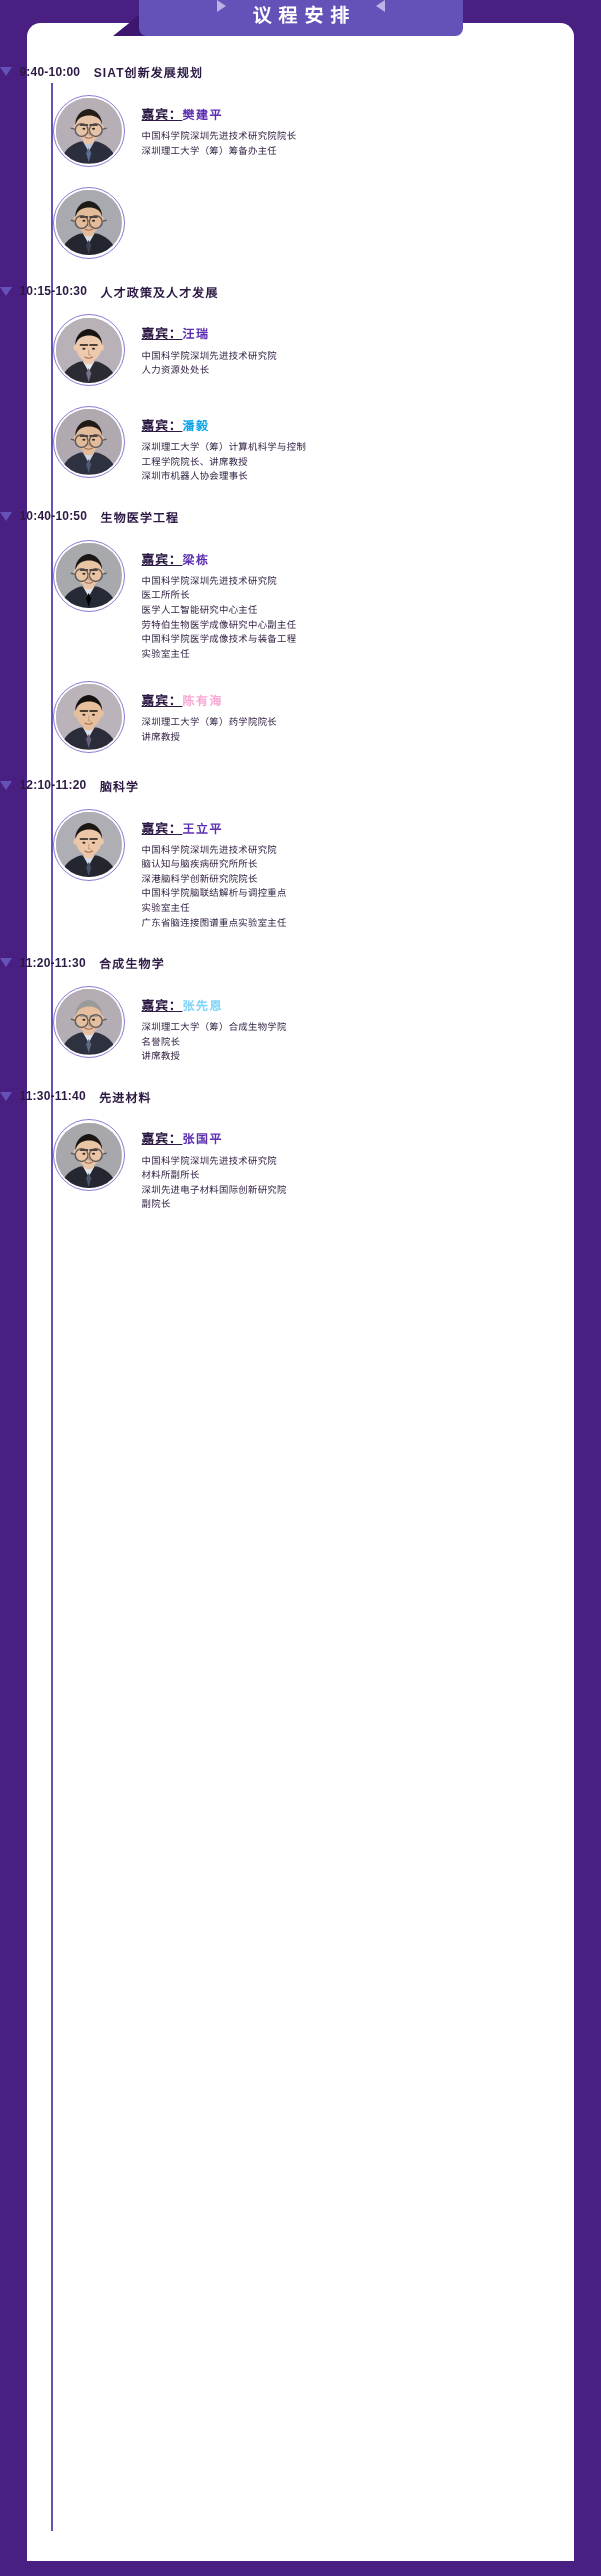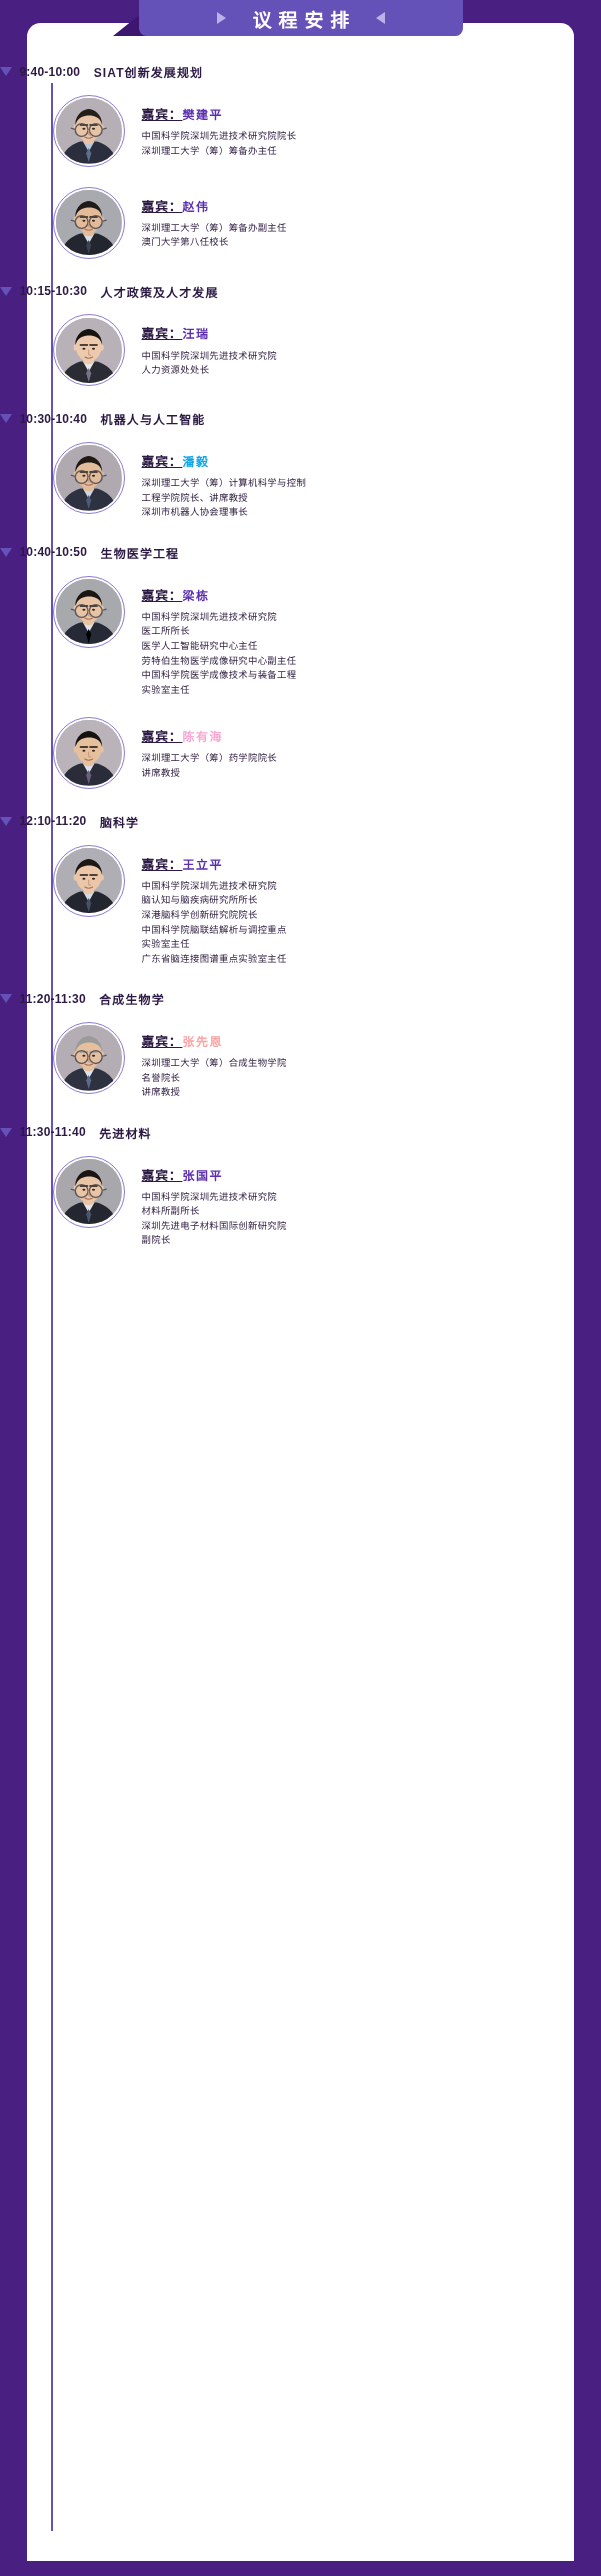--- a/index.html
+++ b/index.html
@@ -51,21 +51,20 @@
   
   .title-tab {
     position: absolute;
     left: 139px;
     top: 0;
     width: 324px;
     height: 36px;
     background: #6452b8;
     border-radius: 0 0 7.5px 7.5px;
     display: flex;
-    align-items: center;
     justify-content: center;
     gap: 19.6px;
   }
 
   .tri {
     width: 0; height: 0;
     border-top: 6.8px solid transparent;
     border-bottom: 6.8px solid transparent;
   }
   .tri-right { border-left: 9.8px solid #bcb2e8; }
@@ -308,29 +307,20 @@
         <line x1="50" y1="50" x2="52" y2="50"></line>
         <line x1="30" y1="49" x2="23" y2="47"></line>
         <line x1="72" y1="49" x2="79" y2="47"></line>
       </g>
 
     <path d="M51 50 v7 l3 1" stroke="#c79c7c" stroke-width="1.6" fill="none" stroke-linecap="round"></path>
     <path d="M45 61 q6 3.5 12 0" stroke="#a9705c" stroke-width="1.8" fill="none" stroke-linecap="round"></path>
   </svg>
             </div>
       </div>
-      <div class="speaker-info">
-        <div class="guest-line">
-          <span class="guest-label">嘉宾：</span><span class="guest-name" style="color: rgb(91, 47, 176);">赵伟</span>
-        </div>
-        <div class="bio">
-              <div class="bio-line">深圳理工大学（筹）筹备办副主任</div>
-              <div class="bio-line">澳门大学第八任校长</div>
-            </div>
-      </div>
     </div>
       </div>
       <div class="session">
     <div class="session-head">
       <span class="marker" style="border-top-color: rgb(100, 82, 184);"></span>
       <span class="session-time">10:15-10:30</span>
       <span class="session-topic">人才政策及人才发展</span>
     </div>
     <div class="speaker">
       <div class="avatar-wrap" style="border-color: rgb(141, 122, 212);">
@@ -369,25 +359,20 @@
           <span class="guest-label">嘉宾：</span><span class="guest-name" style="color: rgb(91, 47, 176);">汪瑞</span>
         </div>
         <div class="bio">
               <div class="bio-line">中国科学院深圳先进技术研究院</div>
               <div class="bio-line">人力资源处处长</div>
             </div>
       </div>
     </div>
       </div>
       <div class="session">
-    <div class="session-head">
-      <span class="marker" style="border-top-color: rgb(100, 82, 184);"></span>
-      <span class="session-time">10:30-10:40</span>
-      <span class="session-topic">机器人与人工智能</span>
-    </div>
     <div class="speaker">
       <div class="avatar-wrap" style="border-color: rgb(141, 122, 212);">
         <div class="avatar">
   <svg viewBox="0 0 102 102" preserveAspectRatio="xMidYMid slice" aria-hidden="true">
     <rect width="102" height="102" fill="#b0aab0"></rect>
 
     <path d="M8 102 C10 80 26 72 38 68 L64 68 C76 72 92 80 94 102 Z" fill="#2d3140"></path>
 
     <path d="M42 68 L51 84 L60 68 L56 66 L46 66 Z" fill="#cdd6e2"></path>
 
@@ -632,21 +617,21 @@
         <line x1="72" y1="49" x2="79" y2="47"></line>
       </g>
 
     <path d="M51 50 v7 l3 1" stroke="#c79c7c" stroke-width="1.6" fill="none" stroke-linecap="round"></path>
     <path d="M45 61 q6 3.5 12 0" stroke="#a9705c" stroke-width="1.8" fill="none" stroke-linecap="round"></path>
   </svg>
             </div>
       </div>
       <div class="speaker-info">
         <div class="guest-line">
-          <span class="guest-label">嘉宾：</span><span class="guest-name" style="color: #fca5a5;">张先恩</span>
+          <span class="guest-label">嘉宾：</span><span class="guest-name" style="color: #7dd3fc;">张先恩</span>
         </div>
         <div class="bio">
               <div class="bio-line">深圳理工大学（筹）合成生物学院</div>
               <div class="bio-line">名誉院长</div>
               <div class="bio-line">讲席教授</div>
             </div>
       </div>
     </div>
       </div>
       <div class="session">

